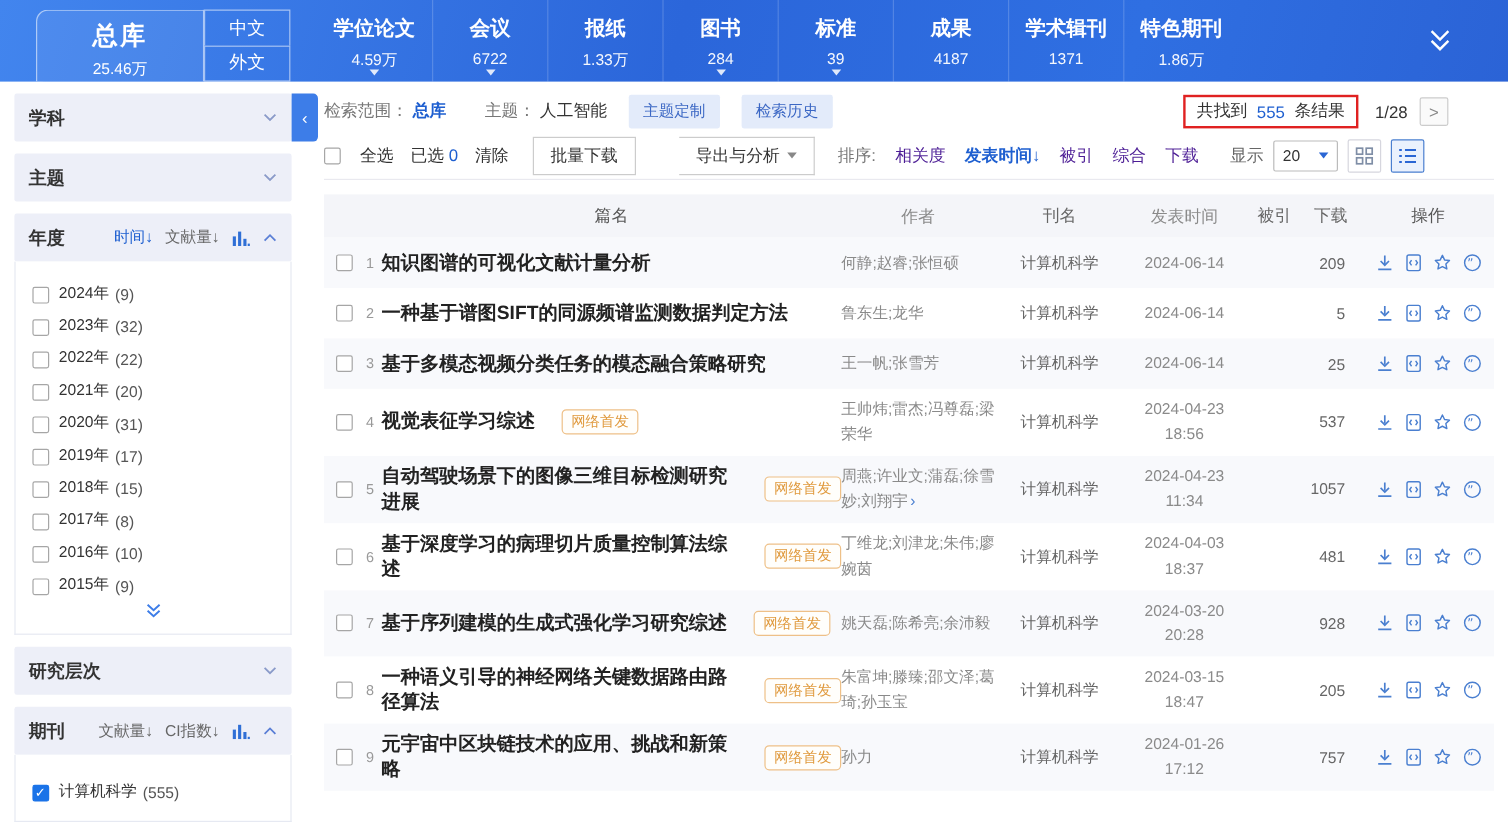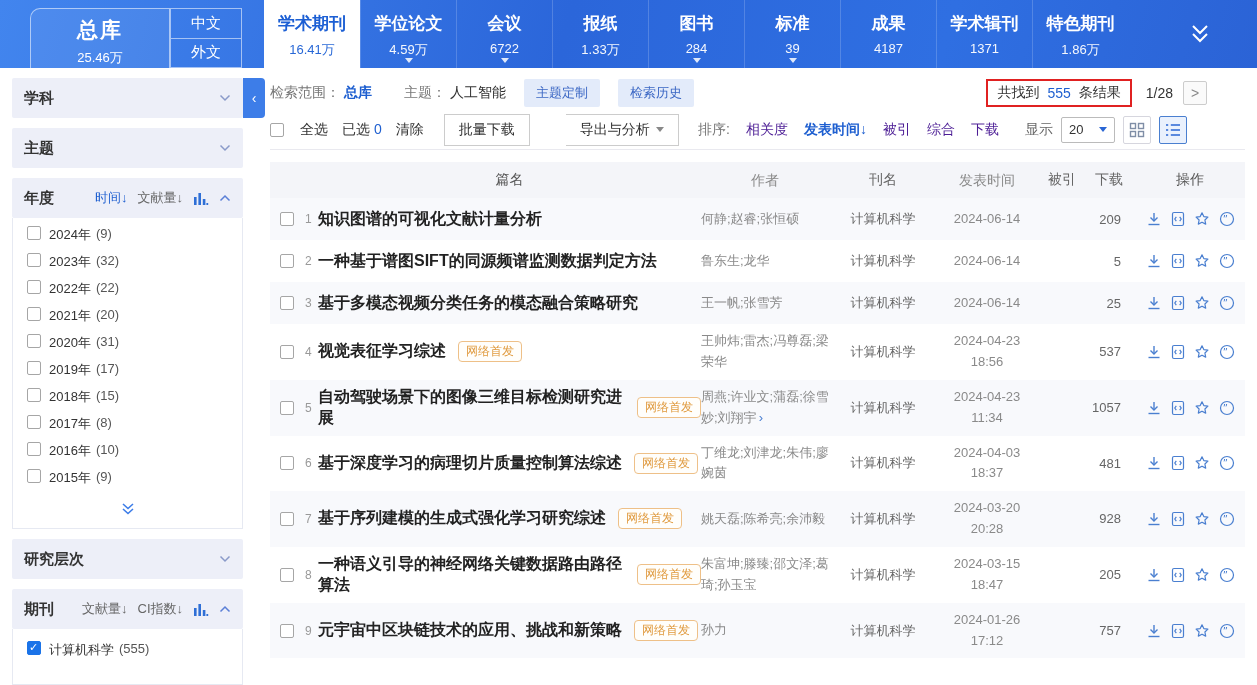--- a/index.html
+++ b/index.html
@@ -38,21 +38,21 @@
   
   .sidebar { width:245px; flex:none; padding:10px 2px 0 12px; }
   .panel { margin-bottom:10px; }
   .panel-head { height:40px; background:#edeff8; display:flex; align-items:center; padding:0 12px; border-radius:2px; }
   .panel-title { font-size:15px; font-weight:bold; color:#333; }
   .panel-head .spacer { flex:1; }
   .sort-link { font-size:13px; color:#666; margin-left:10px; cursor:pointer; white-space:nowrap; }
   .sort-link.active { color:#1e5fd0; }
   .head-icon { margin-left:10px; line-height:0; cursor:pointer; }
   .panel-body { background:#fff; border:1px solid #e6e9f2; border-top:none; padding:8px 0 4px; }
-  .check-item { display:flex; align-items:flex-start; height:27px; padding-left:14px; font-size:13px; color:#333; cursor:pointer; }
+  .check-item { display:flex; align-items:flex-end; height:27px; padding-left:14px; font-size:13px; color:#333; cursor:pointer; }
   .cb { width:14px; height:14px; border:1px solid #a6a6a6; border-radius:2px; background:#fff; flex:none;
     margin-right:8px; position:relative; cursor:pointer; }
   .cb.checked { background:#1a73e8; border-color:#1a73e8; }
   .cb.checked::after { content:"✓"; position:absolute; left:1px; top:-1px; color:#fff; font-size:11px; font-weight:bold; }
   .expand-more { text-align:center; padding:6px 0 8px; cursor:pointer; line-height:0; }
 
   
   .main { flex:1; min-width:0; padding:8px 12px 0 25px; }
 
   .search-row { height:34px; display:flex; align-items:center; font-size:14px; }
@@ -92,21 +92,21 @@
   
   .rtable { margin-top:12px; }
   .thead { display:flex; align-items:center; background:#f4f5f9; height:36px; font-size:14px; color:#555; }
   .row { display:flex; align-items:center; min-height:42px; padding:7px 0; font-size:13px; }
   .row:nth-child(odd of .row) { background:#f8f9fc; }
   .c-check { width:46px; flex:none; display:flex; align-items:center; padding-left:10px; }
   .c-check .idx { color:#999; font-size:12px; margin-left:3px; }
   .c-title { flex:1; min-width:0; display:flex; align-items:center; padding-left:2px; }
   .a-title { font-size:16px; font-weight:bold; color:#222; text-decoration:none; cursor:pointer; }
   .badge { font-size:12px; color:#e09a3e; border:1px solid #eec088; border-radius:4px; padding:1px 7px;
-    margin-left:12px; background:#fffefb; white-space:nowrap; }
+    margin-left:22px; background:#fffefb; white-space:nowrap; }
   .c-authors { width:132px; flex:none; color:#8a8a8a; line-height:1.6; padding-right:4px; cursor:pointer; }
   .more-ic { color:#4a7fd0; margin-left:2px; cursor:pointer; }
   .c-journal { width:100px; flex:none; text-align:center; color:#666; cursor:pointer; }
   .c-date { width:108px; flex:none; text-align:center; color:#8a8a8a; line-height:1.6; }
   .c-cited { width:42px; flex:none; text-align:center; color:#666; }
   .c-down { width:52px; flex:none; text-align:right; padding-right:14px; color:#666; }
   .c-ops { width:110px; flex:none; display:flex; align-items:center; justify-content:center; gap:9px; }
   .op-ic { line-height:0; cursor:pointer; }
   .th-c { text-align:center; }
 
@@ -124,25 +124,20 @@
     <div class="langs">
 
         <div class="lang-tab">中文</div>
 
         <div class="lang-tab">外文</div>
 
     </div>
   </div>
   <div class="tabs">
 
-      <div class="tab active">
-        <div class="tab-label">学术期刊</div>
-        <div class="tab-count">16.41万</div>
-
-      </div>
 
       <div class="tab">
         <div class="tab-label">学位论文</div>
         <div class="tab-count">4.59万</div>
         <span class="tri"></span>
       </div>
 
       <div class="tab">
         <div class="tab-label">会议</div>
         <div class="tab-count">6722</div>

